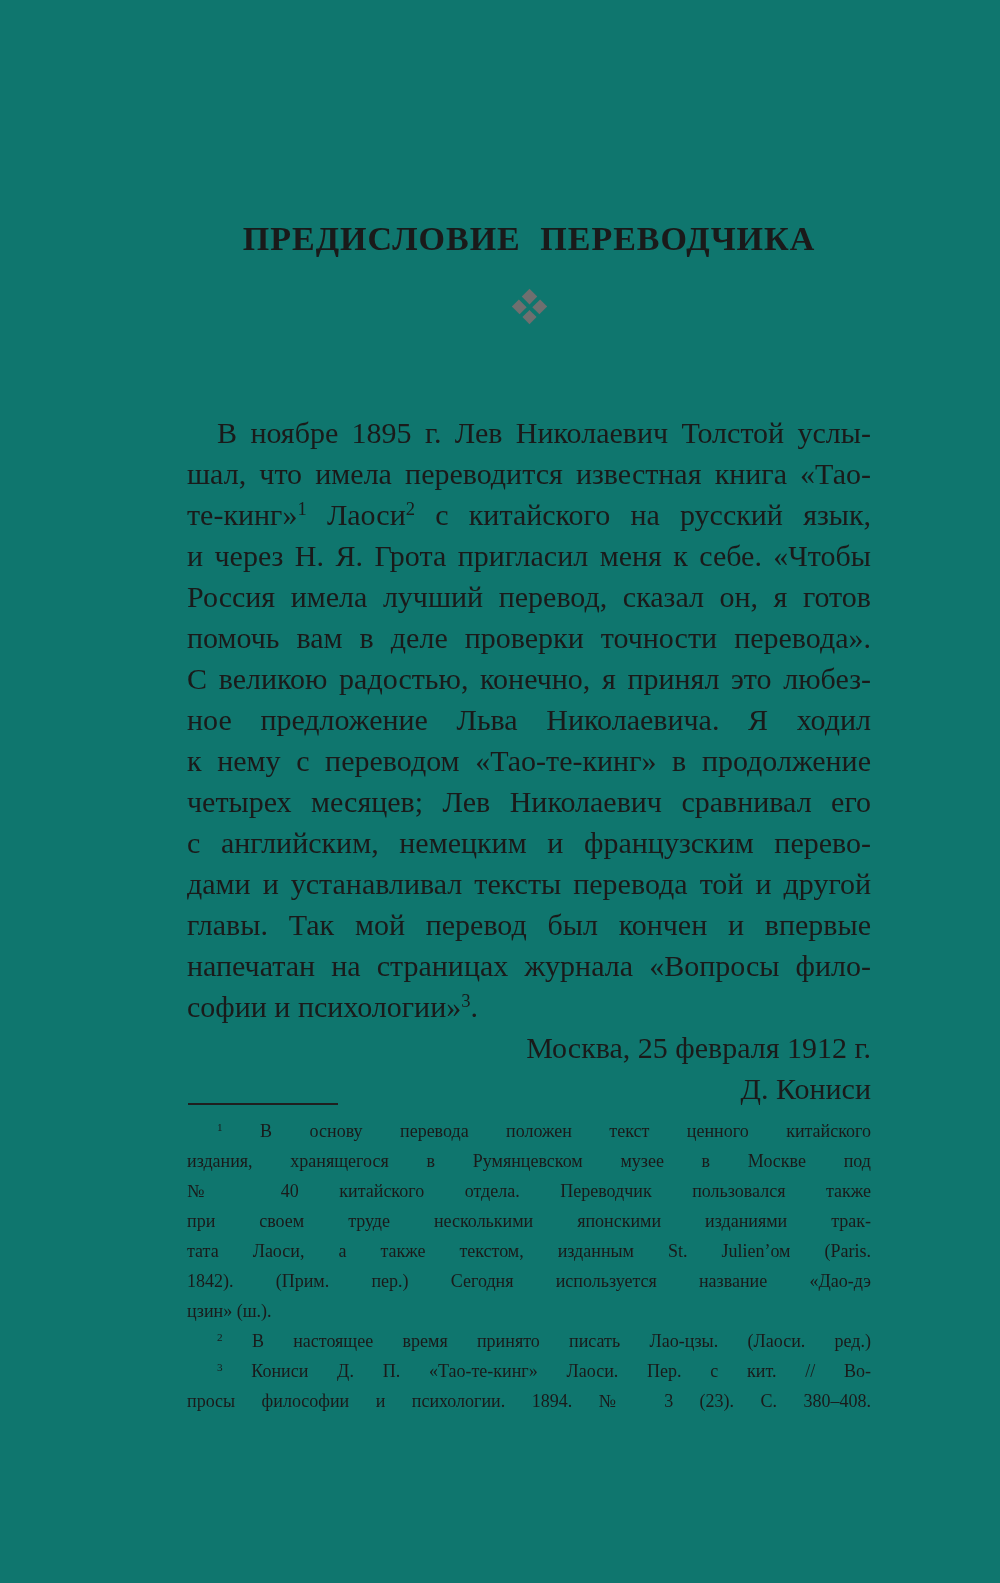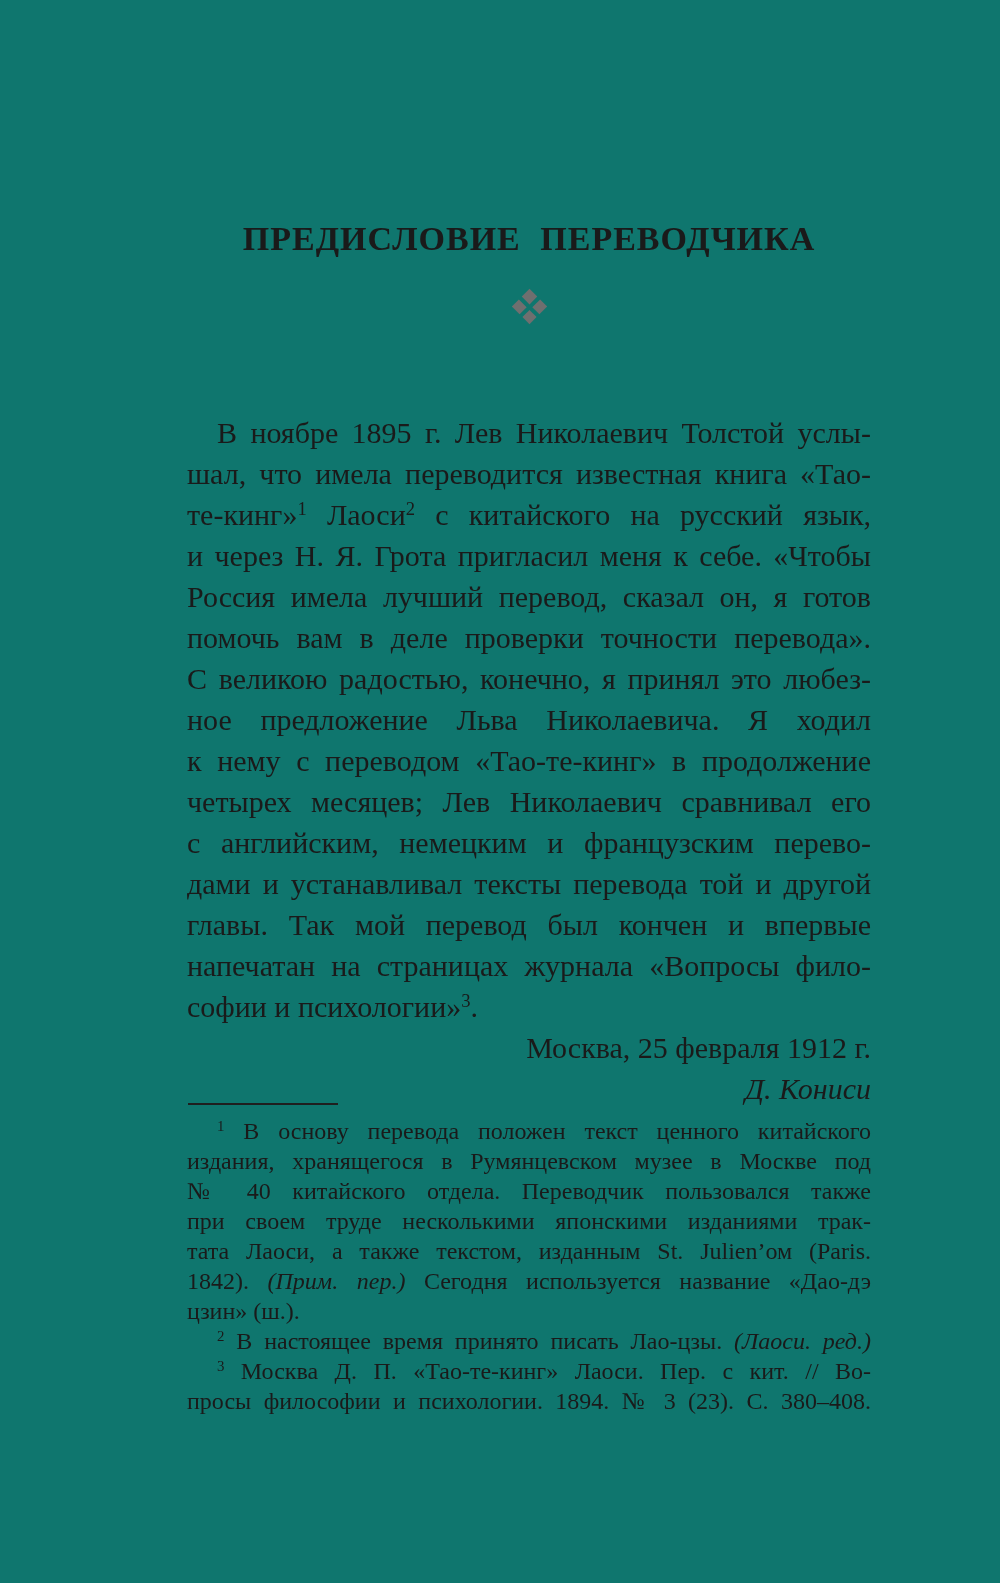--- a/index.html
+++ b/index.html
@@ -60,29 +60,29 @@
     left: 188px;
     width: 150px;
     height: 2px;
     background: #1f1f1f;
   }
   .footnotes {
     position: absolute;
     top: 1116px;
     left: 187px;
     width: 684px;
-    font-size: 24px;
+    font-size: 18px;
     line-height: 30px;
   }
   .tline { min-height: 1em; }
   .tline.justify { text-align: justify; text-align-last: justify; }
   .tline.left   { text-align: right;  text-align-last: left; }
   .tline.right  { text-align: right; text-align-last: right; }
   .tline.indent { padding-left: 30px; }
-  .it { font-style: italic; }
+  .it { }
   sup.fnmark {
     font-size: 62%;
     line-height: 0;
     vertical-align: baseline;
     position: relative;
     top: -0.55em;
   }
 </style>
 </head>
 <body>
@@ -124,17 +124,17 @@
 
   <div class="footnotes">
       <div class="tline justify indent"><sup class="fnmark">1</sup><span> В основу перевода положен текст ценного китайского</span></div>
       <div class="tline justify"><span>издания, хранящегося в Румянцевском музее в Москве под</span></div>
       <div class="tline justify"><span>№ 40 китайского отдела. Переводчик пользовался также</span></div>
       <div class="tline justify"><span>при своем труде несколькими японскими изданиями трак-</span></div>
       <div class="tline justify"><span>тата Лаоси, а также текстом, изданным St. Julien’ом (Paris.</span></div>
       <div class="tline justify"><span>1842). </span><span class="it">(Прим. пер.)</span><span> Сегодня используется название «Дао-дэ</span></div>
       <div class="tline left"><span>цзин» (ш.).</span></div>
       <div class="tline justify indent"><sup class="fnmark">2</sup><span> В настоящее время принято писать Лао-цзы. </span><span class="it">(Лаоси. ред.)</span></div>
-      <div class="tline justify indent"><sup class="fnmark">3</sup><span> Москва Д. П. «Тао-те-кинг» Лаоси. Пер. с кит. // Во-</span></div>
+      <div class="tline justify indent"><sup class="fnmark">3</sup><span> Кониси Д. П. «Тао-те-кинг» Лаоси. Пер. с кит. // Во-</span></div>
       <div class="tline justify"><span>просы философии и психологии. 1894. № 3 (23). С. 380–408.</span></div>
     </div>
 
 </div>
 
 </body></html>

